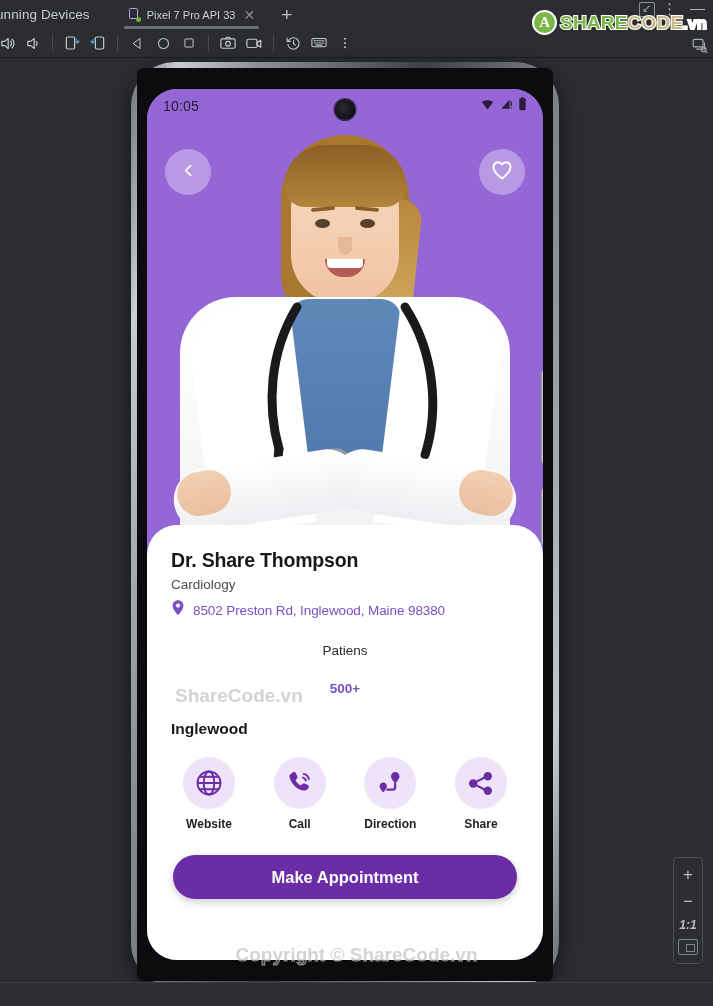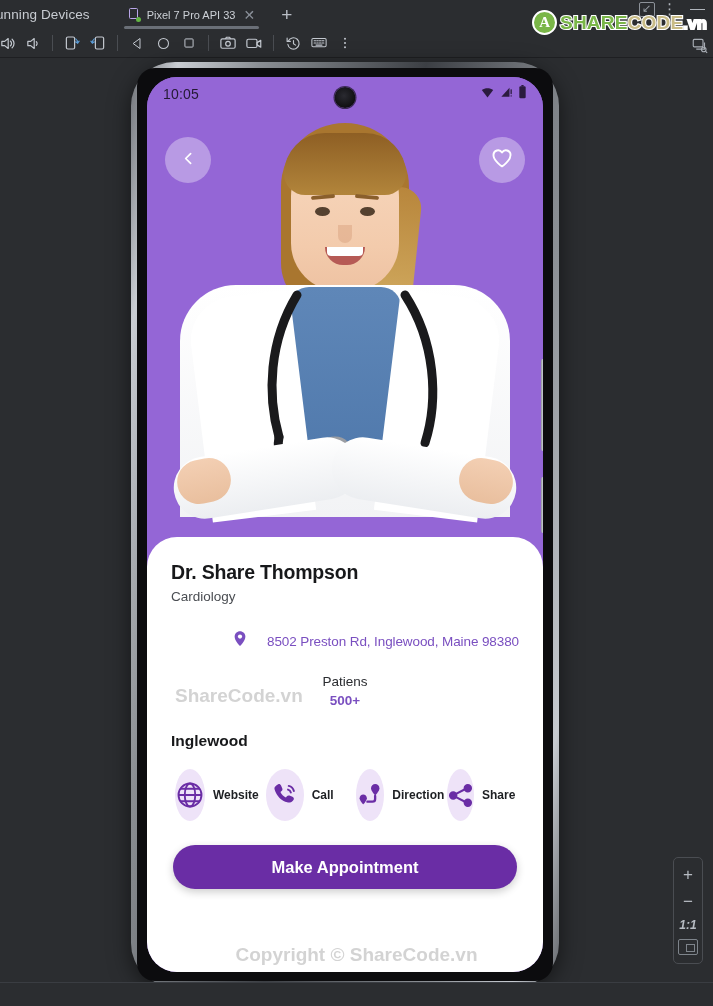--- a/index.html
+++ b/index.html
@@ -85,22 +85,22 @@
 
   
   .device {
     position: absolute; left: 131px; top: 62px; width: 428px; height: 925px;
     border-radius: 44px;
     background: linear-gradient(100deg,#6d7075 0%,#c9cdd2 8%,#8a8e93 22%,#3c3f44 50%,#8d9196 78%,#c6cad0 92%,#63666b 100%);
     padding: 6px;
     box-shadow: 0 6px 22px rgba(0,0,0,.55);
   }
   .device-inner {
-    width: 100%; height: 100%; border-radius: 18px; background: #0c0c0e;
-    padding: 9px 10px;
+    width: 100%; height: 100%; border-radius: 6px; background: #0c0c0e;
+    padding: 21px 10px;
     text-decoration: underline;
   }
   .screen {
     position: relative; width: 100%; height: 100%; border-radius: 30px;
     overflow: hidden; background: #9466d6;
   }
   .side-btn {
     position: absolute; right: -2px; width: 4px; border-radius: 2px;
     background: linear-gradient(90deg,#8e9298,#cfd3d8,#70747a);
   }
@@ -226,44 +226,44 @@
   .stetho { position: absolute; left: 0; right: 0; top: 170px; height: 210px; }
 
   
   .card {
     position: absolute; left: 0; bottom: 0; width: 100%; height: 435px;
     background: #ffffff; border-radius: 30px 30px 0 0; z-index: 4;
     padding: 24px 24px 0 24px;
   }
   .doc-name { font-size: 19.5px; font-weight: bold; color: #17181a; letter-spacing: -.2px; }
   .doc-spec { font-size: 13.5px; color: #4a4d52; margin-top: 5px; }
-  .addr-row { display: flex; align-items: center; gap: 20px; margin-top: 27px; justify-content: flex-end; }
+  .addr-row { display: flex; align-items: center; gap: 8px; margin-top: 8px; }
   .addr-txt { font-size: 13.5px; color: #7a4fc0; letter-spacing: -.1px; }
 
   .stats {
     display: flex; margin-top: 16px; padding-bottom: 4px;
   }
   .stat { flex: 1; text-align: center; position: relative; padding: 6px 0; }
   .stat + .stat::before {
     content: ""; position: absolute; left: 0; top: 4px; bottom: 4px;
     width: 1px; background: #d7d9dd;
   }
   .stat-label { font-size: 13.5px; color: #2a2c30; }
   .stat-value {
-    font-size: 13.5px; color: #7a4fc0; font-weight: bold; margin-top: 4px;
+    font-size: 13.5px; color: #7a4fc0; font-weight: bold; margin-top: 23px;
     display: flex; align-items: center; justify-content: center; gap: 6px;
   }
 
   .bio-title { font-size: 15.5px; font-weight: bold; color: #17181a; margin-top: 14px; }
   .bio-text {
     font-size: 13px; color: #1f2124; line-height: 1.25; margin-top: 3px; letter-spacing: -.15px;
   }
 
   .actions { display: flex; justify-content: space-between; margin-top: 19px; padding: 0 4px; }
-  .action { display: flex; flex-direction: row; align-items: center; gap: 8px; width: 68px; }
+  .action { display: flex; flex-direction: column; align-items: center; gap: 8px; width: 68px; }
   .action-circ {
     width: 52px; height: 52px; border-radius: 50%; background: #eee3f8;
     display: flex; align-items: center; justify-content: center;
   }
   .action-label { font-size: 12px; font-weight: bold; color: #1d1f22; }
 
   .cta {
     margin: 24px 2px 0 2px; height: 44px; border-radius: 24px;
     background: #6a2da5; color: #fff; font-size: 16.5px; font-weight: bold;
     display: flex; align-items: center; justify-content: center;

